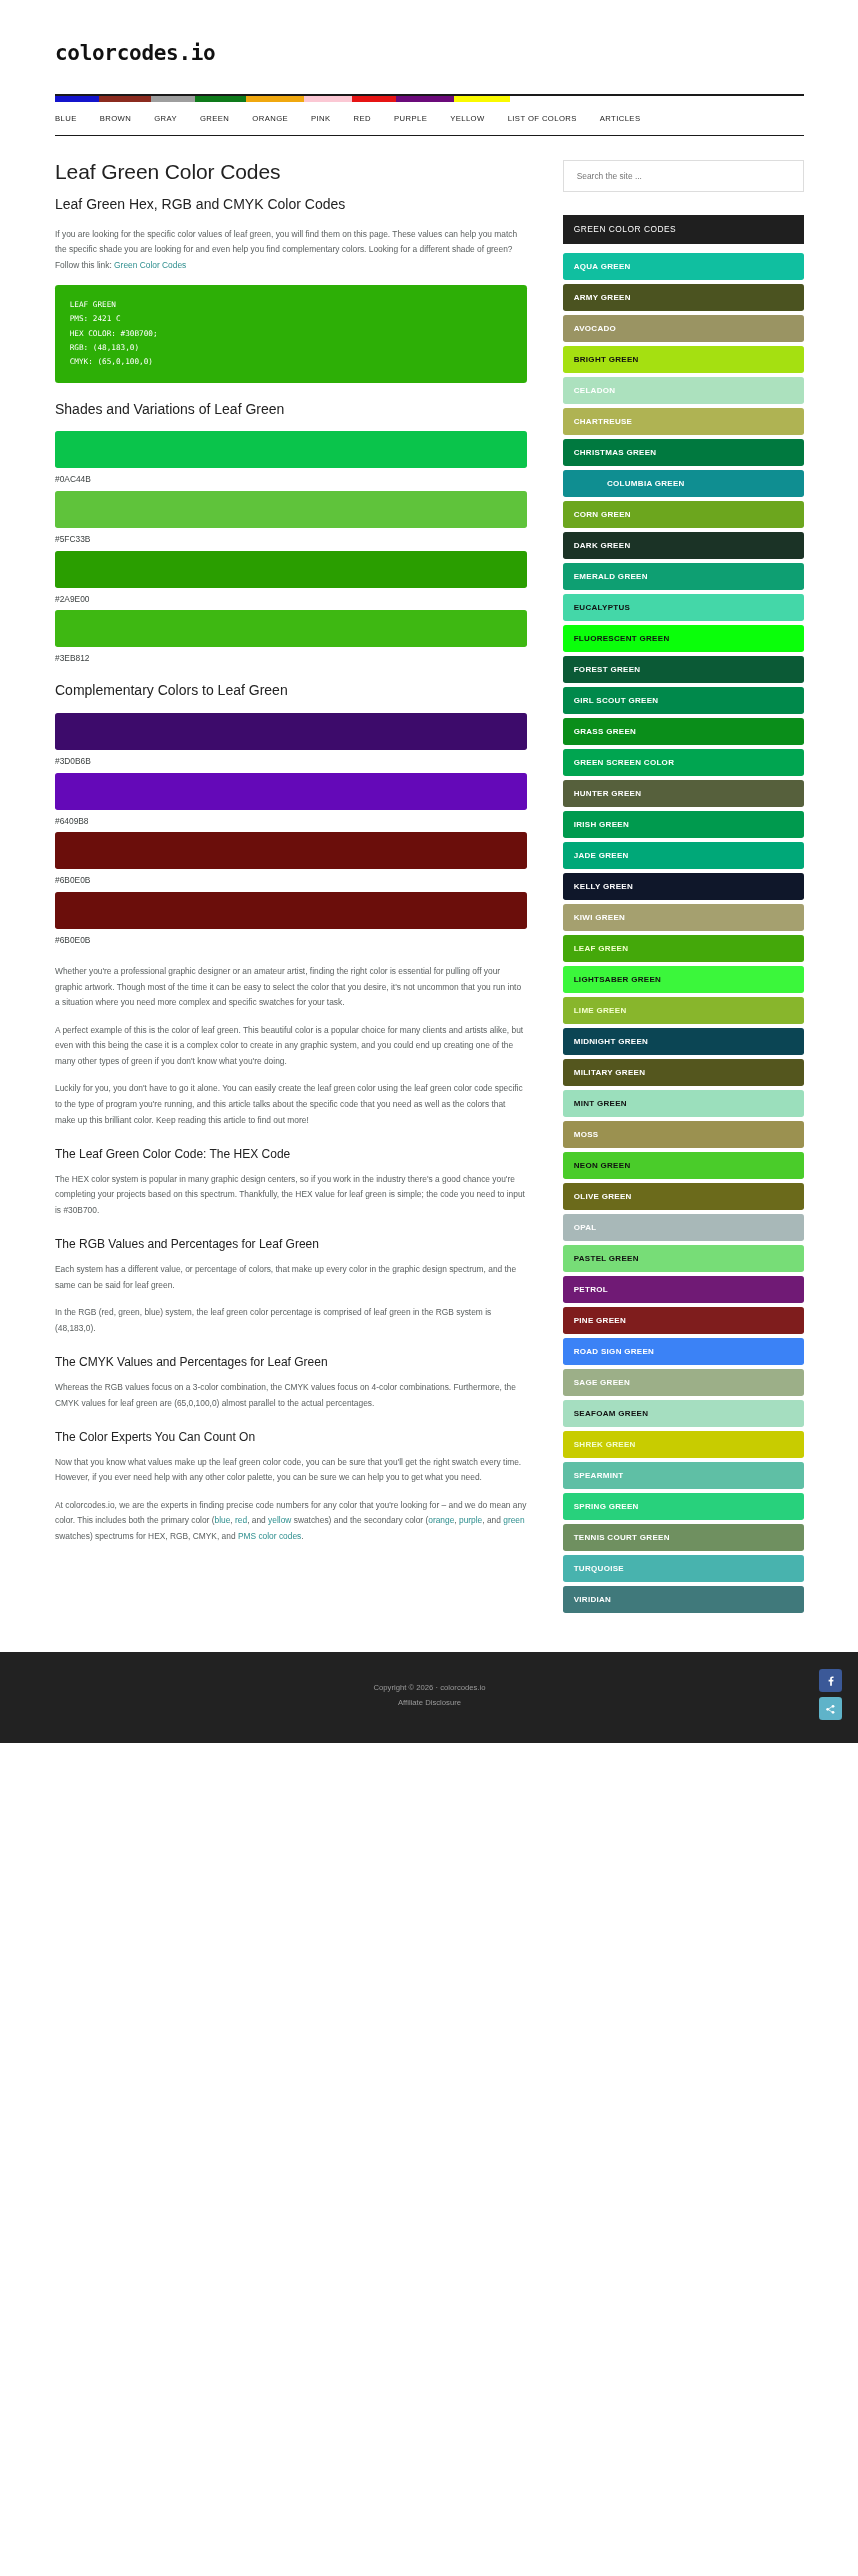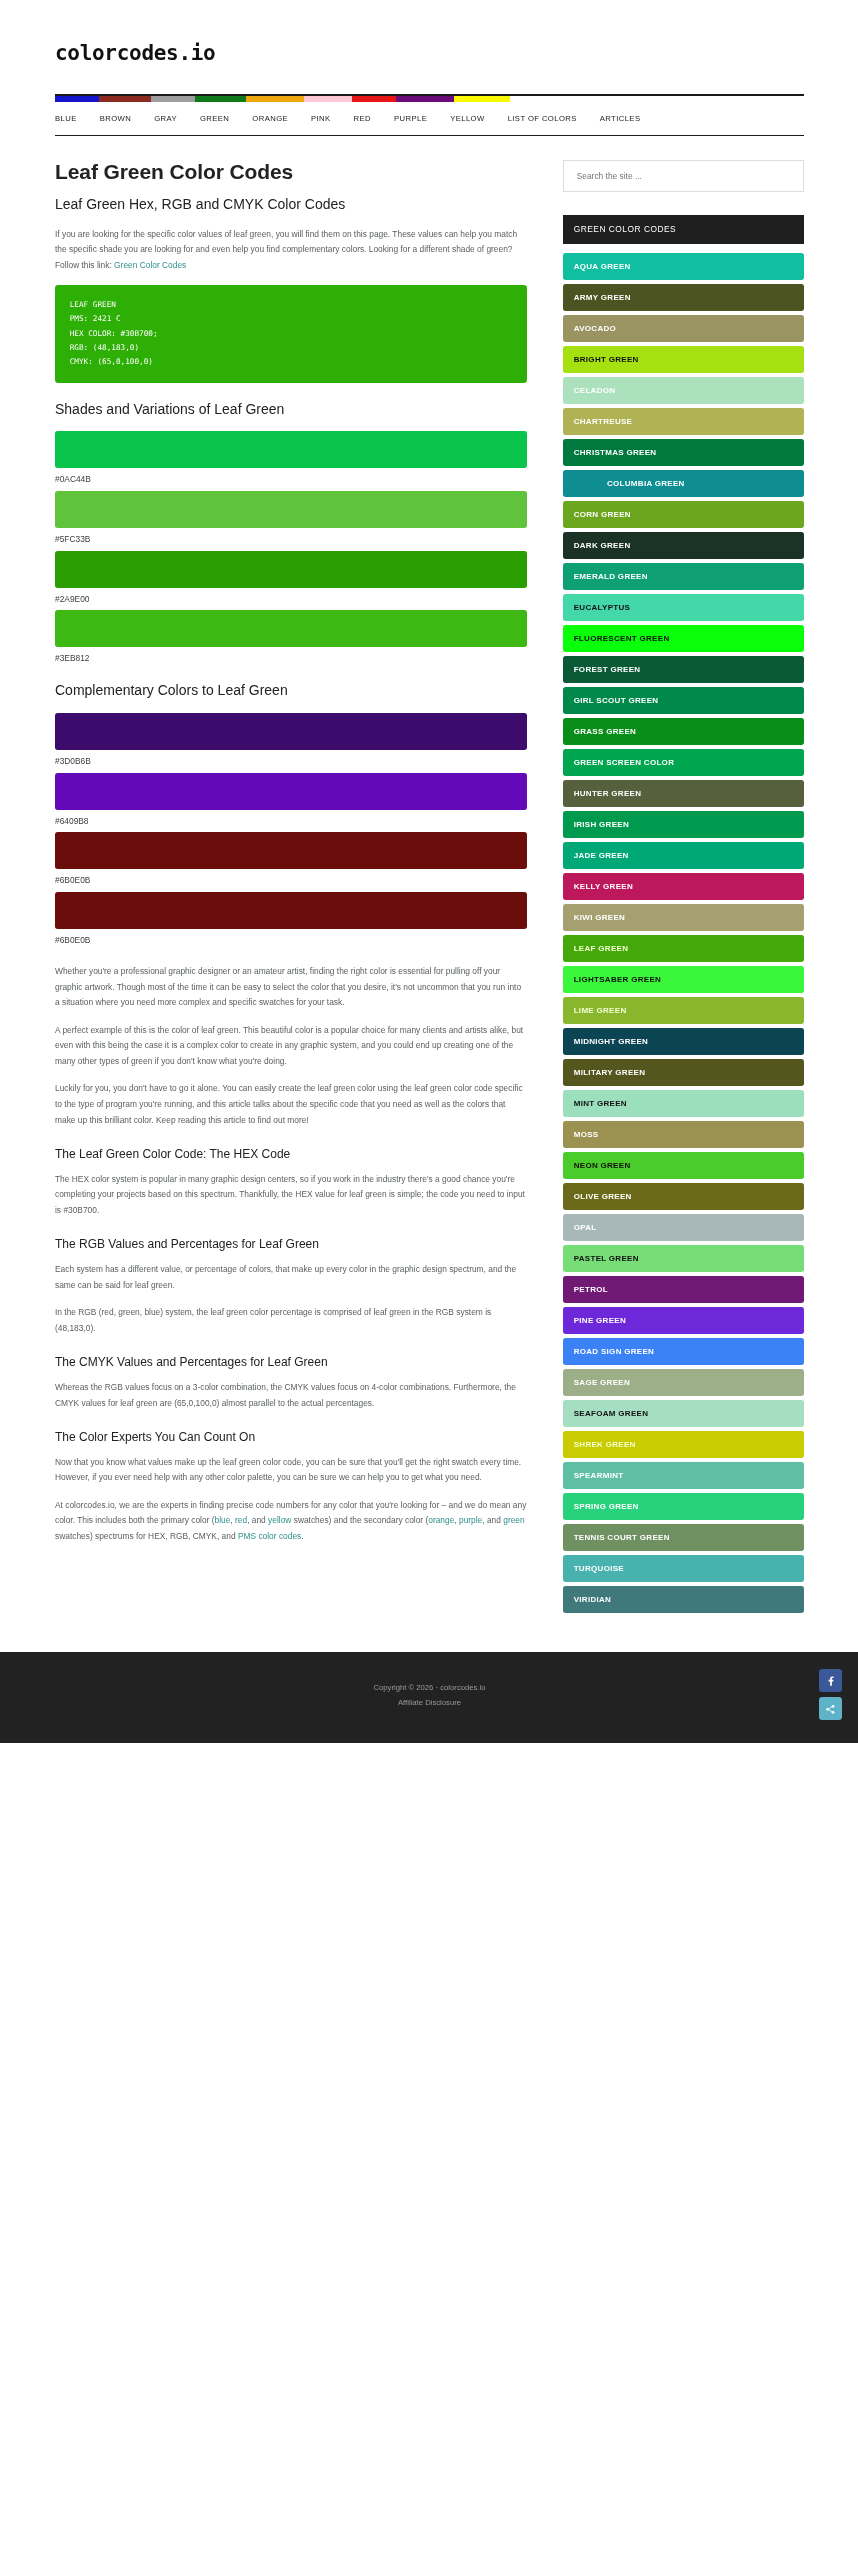--- a/index.html
+++ b/index.html
@@ -39,21 +39,21 @@
     white-space: nowrap;
   }
 
   
   .content { display: flex; align-items: flex-start; padding-top: 24px; }
   .main { width: 472px; flex: 0 0 472px; }
   .sidebar { width: 241px; flex: 0 0 241px; margin-left: 36px; }
 
   
   h1.entry-title {
-    font-size: 21px; font-weight: bold; color: #222222;
+    font-size: 21px; font-weight: normal; color: #222222;
     margin: 0 0 12px 0; letter-spacing: -0.1px;
   }
   h2.sub {
     font-size: 14px; font-weight: normal; color: #222222;
     margin: 0 0 14.7px 0;
   }
   h3 {
     font-size: 12px; font-weight: normal; color: #222222;
     margin: 19px 0 10.7px 0;
   }
@@ -300,21 +300,21 @@
           <li>
             <a href="#" style="background: rgb(86, 96, 60); color: rgb(255, 255, 255);">HUNTER GREEN</a>
           </li>
           <li>
             <a href="#" style="background: rgb(0, 154, 78); color: rgb(255, 255, 255);">IRISH GREEN</a>
           </li>
           <li>
             <a href="#" style="background: rgb(0, 168, 120); color: rgb(255, 255, 255);">JADE GREEN</a>
           </li>
           <li>
-            <a href="#" style="background: #be185d; color: rgb(255, 255, 255);">KELLY GREEN</a>
+            <a href="#" style="background: #0f172a; color: rgb(255, 255, 255);">KELLY GREEN</a>
           </li>
           <li>
             <a href="#" style="background: rgb(165, 160, 111); color: rgb(255, 255, 255);">KIWI GREEN</a>
           </li>
           <li>
             <a href="#" style="background: rgb(68, 168, 10); color: rgb(245, 255, 208);">LEAF GREEN</a>
           </li>
           <li>
             <a href="#" style="background: rgb(59, 247, 59); color: rgb(17, 17, 17);">LIGHTSABER GREEN</a>
           </li>
@@ -342,21 +342,21 @@
           <li>
             <a href="#" style="background: rgb(168, 184, 184); color: rgb(255, 255, 255);">OPAL</a>
           </li>
           <li>
             <a href="#" style="background: rgb(119, 221, 119); color: rgb(17, 17, 17);">PASTEL GREEN</a>
           </li>
           <li>
             <a href="#" style="background: #701a75; color: rgb(255, 255, 255);">PETROL</a>
           </li>
           <li>
-            <a href="#" style="background: #6d28d9; color: rgb(255, 255, 255);">PINE GREEN</a>
+            <a href="#" style="background: #7f1d1d; color: rgb(255, 255, 255);">PINE GREEN</a>
           </li>
           <li>
             <a href="#" style="background: #3b82f6; color: rgb(255, 255, 255);">ROAD SIGN GREEN</a>
           </li>
           <li>
             <a href="#" style="background: rgb(156, 175, 136); color: rgb(255, 255, 255);">SAGE GREEN</a>
           </li>
           <li>
             <a href="#" style="background: rgb(165, 222, 192); color: rgb(17, 17, 17);">SEAFOAM GREEN</a>
           </li>

